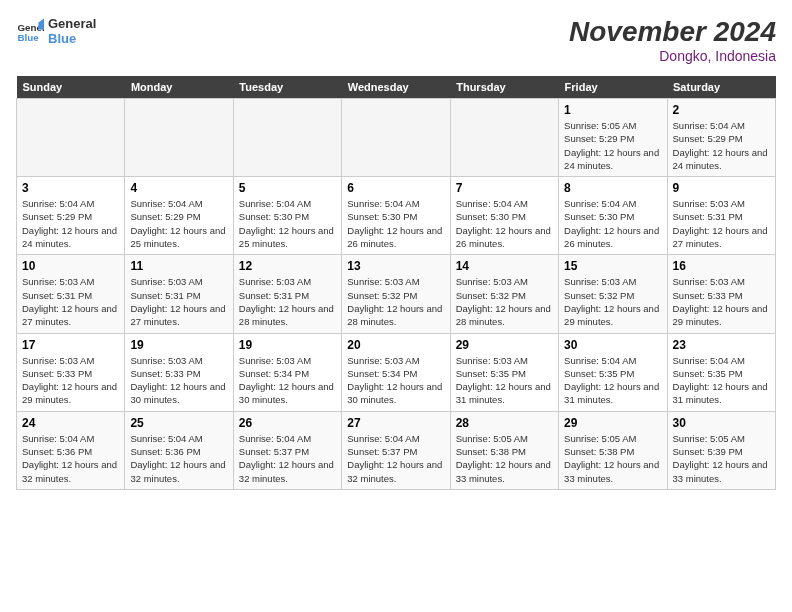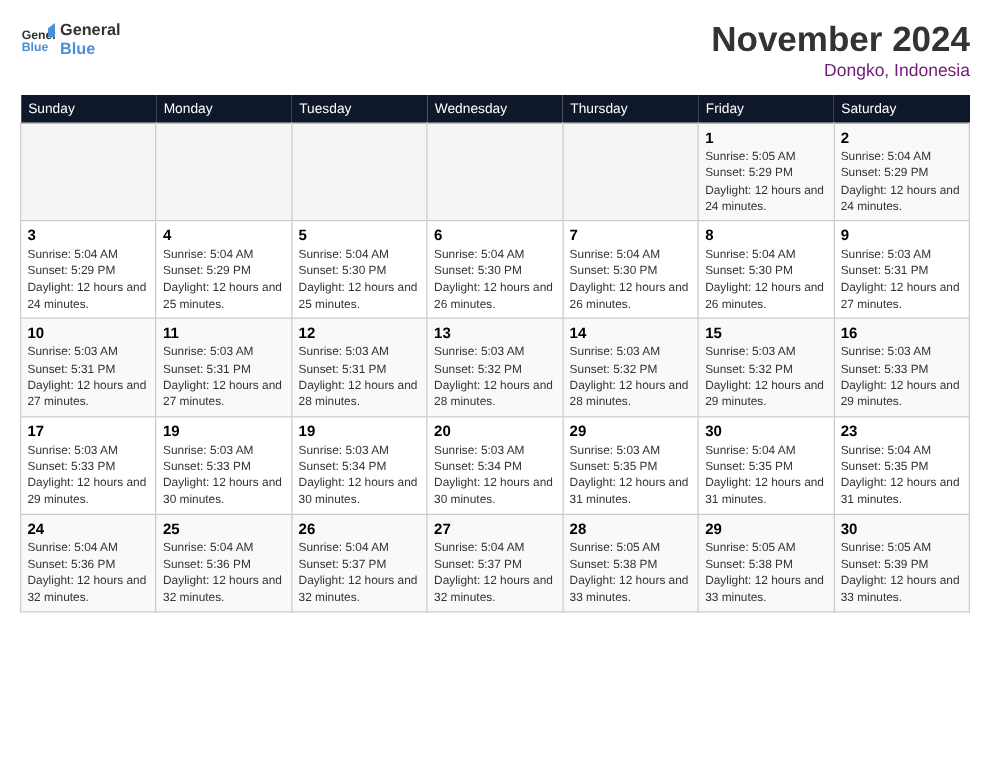--- a/index.html
+++ b/index.html
@@ -25,37 +25,38 @@
       width: 28px;
       height: 28px;
     }
     .title-area {
       text-align: right;
     }
     .main-title {
       font-size: 28px;
       font-weight: bold;
       color: #333;
+      font-style: italic;
     }
     .subtitle {
       font-size: 14px;
       color: #701a75;
     }
     table {
       width: 100%;
       border-collapse: collapse;
       font-size: 10px;
     }
     thead tr th {
-      background-color: #0f172a;
+      background-color: #404040;
       color: #fff;
       text-align: left;
       padding: 5px 6px;
       font-size: 11px;
-      font-weight: normal;
+      font-weight: bold;
     }
     tbody tr td {
       border: 1px solid #ccc;
       vertical-align: top;
       padding: 4px 5px;
       min-height: 70px;
       width: calc(100% / 7);
     }
     tbody tr {
       background: #fff;

